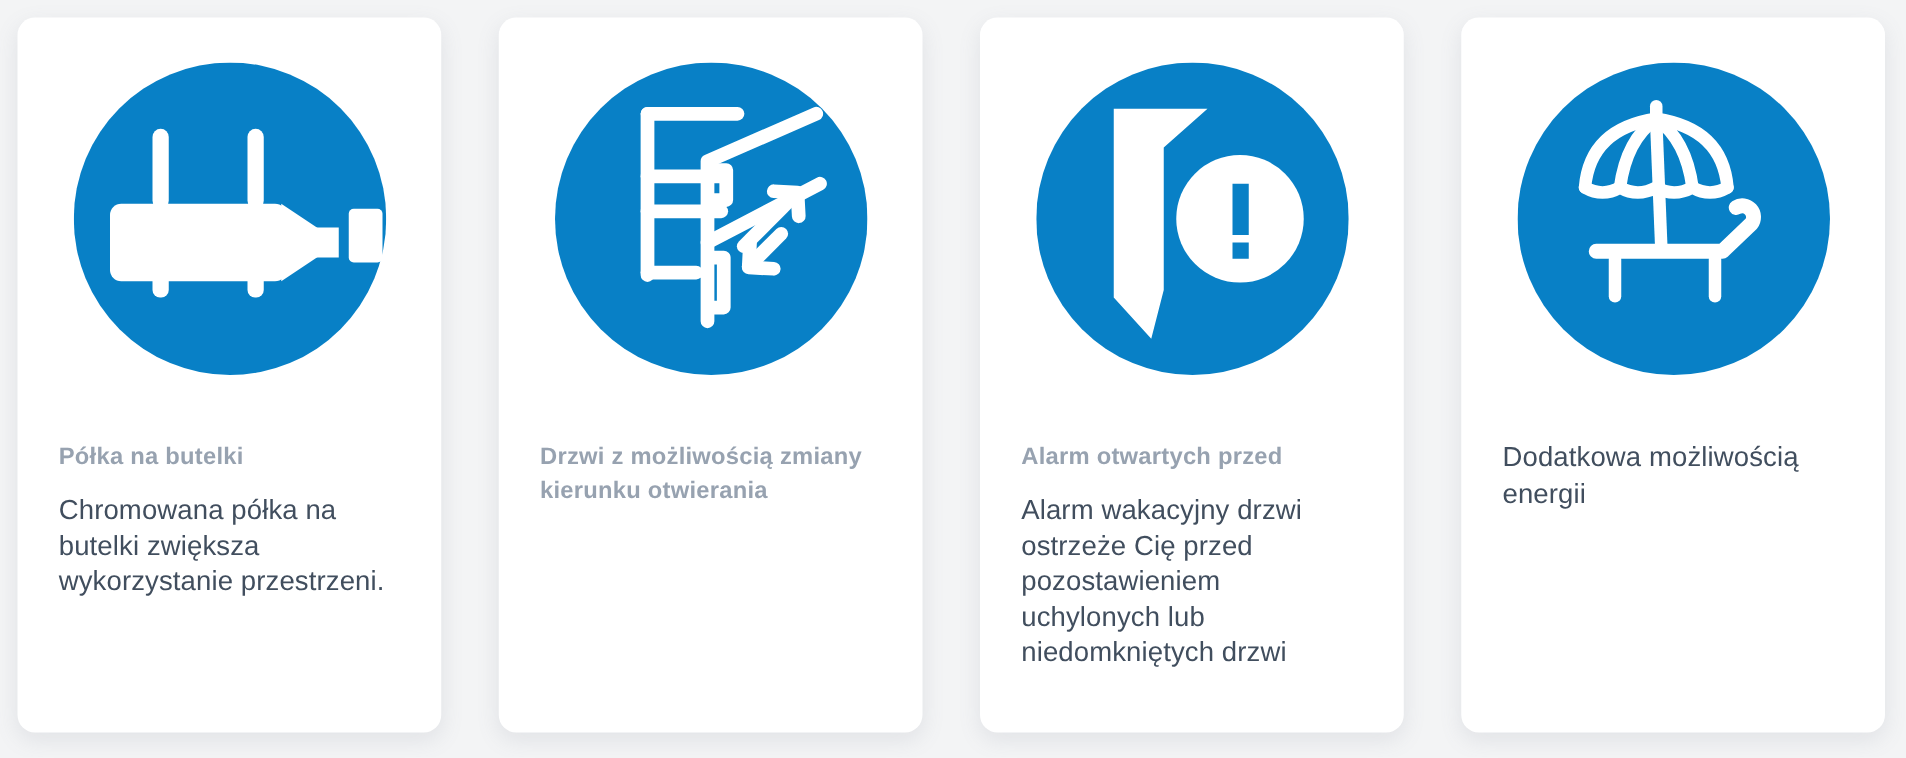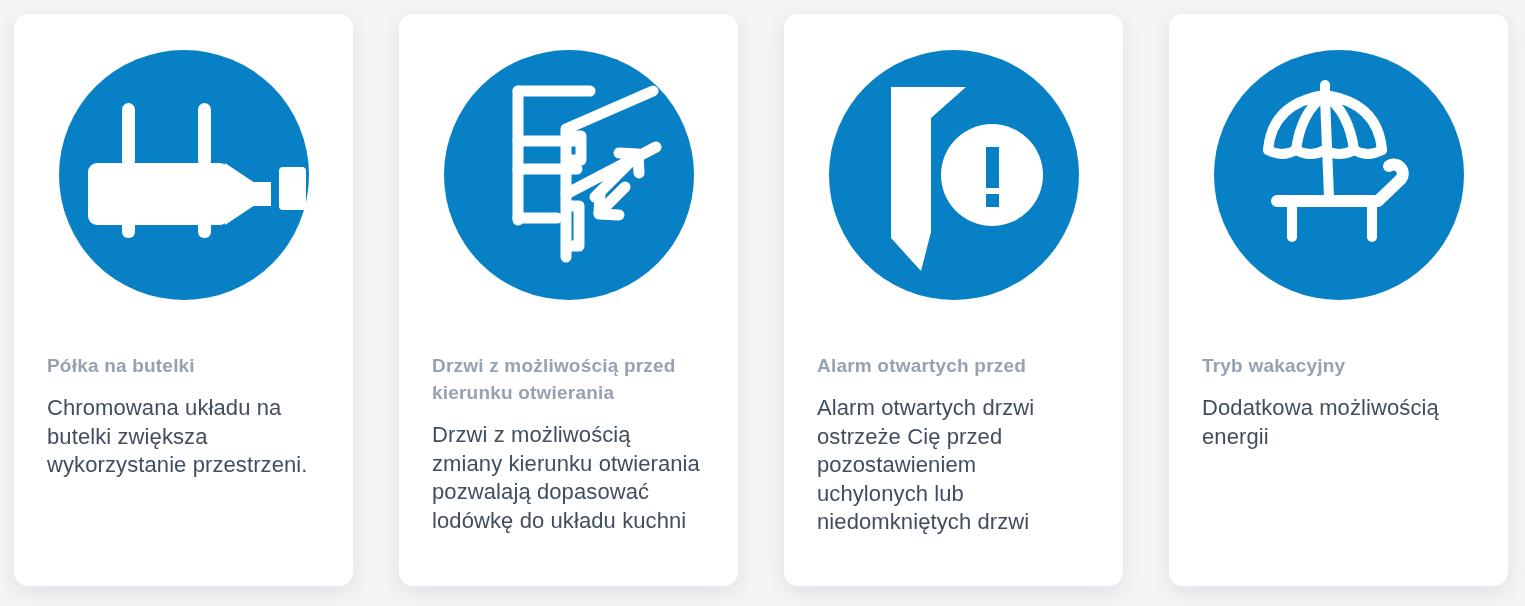--- a/index.html
+++ b/index.html
@@ -77,21 +77,21 @@
           <rect x="29" y="113" width="141" height="62" rx="9"></rect>
           <polygon points="166,113 196,133 196,155 166,175"></polygon>
           <rect x="193" y="132" width="19" height="24"></rect>
           <rect x="220" y="117" width="27" height="43" rx="4"></rect>
           <rect x="63" y="168" width="13" height="20" rx="6"></rect>
           <rect x="139" y="168" width="13" height="20" rx="6"></rect>
         </g>
       </svg>
     </span>
     <h3 class="card-title">Półka na butelki</h3>
-    <p class="card-desc">Chromowana układu na butelki zwiększa wykorzystanie przestrzeni.</p>
+    <p class="card-desc">Chromowana półka na butelki zwiększa wykorzystanie przestrzeni.</p>
   </div>
 
   <div class="card">
     <span class="icon-wrap">
       <svg class="icon-svg" viewBox="0 0 250 250" width="250" height="250">
         <circle class="bg" cx="125" cy="125" r="125"></circle>
         <g class="fg-stroke" stroke-width="11">
           <path d="M74,41 V170"></path>
           <path d="M74,41 H146"></path>
           <path d="M74,91 H133"></path>
@@ -101,52 +101,50 @@
           <path d="M212,97 L122,144"></path>
           <path d="M125,86 H137 V110 H125"></path>
           <path d="M123,156 H135 V196 H123"></path>
           <path d="M151,147 L193,105"></path>
           <path d="M175,103 L194,104 L195,123"></path>
           <path d="M181,137 L155,163"></path>
           <path d="M156,144 L155,164 L175,165"></path>
         </g>
       </svg>
     </span>
-    <h3 class="card-title">Drzwi z możliwością przed kierunku otwierania</h3>
-    <p class="card-desc">Drzwi z możliwością zmiany kierunku otwierania pozwalają dopasować lodówkę do układu kuchni</p>
+    <h3 class="card-title">Drzwi z możliwością zmiany kierunku otwierania</h3>
   </div>
 
   <div class="card">
     <span class="icon-wrap">
       <svg class="icon-svg" viewBox="0 0 250 250" width="250" height="250">
         <circle class="bg" cx="125" cy="125" r="125"></circle>
         <polygon class="fg" points="62,37 137,37 102,68 102,182 92,221 62,188"></polygon>
         <circle class="fg" cx="163" cy="125" r="51"></circle>
         <rect class="accent-fill" x="157" y="97" width="13" height="41"></rect>
         <rect class="accent-fill" x="157" y="144" width="13" height="13"></rect>
       </svg>
     </span>
     <h3 class="card-title">Alarm otwartych przed</h3>
-    <p class="card-desc">Alarm otwartych drzwi ostrzeże Cię przed pozostawieniem uchylonych lub niedomkniętych drzwi</p>
+    <p class="card-desc">Alarm wakacyjny drzwi ostrzeże Cię przed pozostawieniem uchylonych lub niedomkniętych drzwi</p>
   </div>
 
   <div class="card">
     <span class="icon-wrap">
       <svg class="icon-svg" viewBox="0 0 250 250" width="250" height="250">
         <circle class="bg" cx="125" cy="125" r="125"></circle>
         <g class="fg-stroke" stroke-width="10">
           <path d="M111,35 V45"></path>
           <path d="M54,100 Q58,53 111,45 Q164,53 168,100"></path>
           <path d="M54,100 Q68,108 82,100 Q96,108 111,100 Q125,108 140,100 Q154,108 168,100"></path>
           <path d="M111,45 Q87,62 82,100"></path>
           <path d="M111,45 Q135,62 140,100"></path>
           <path d="M111,48 L115,147"></path>
           <path d="M63,151 H164 L187,129 A9,9 0 0 0 175,116" stroke-width="12"></path>
           <path d="M78,158 V187"></path>
           <path d="M158,158 V187"></path>
         </g>
       </svg>
     </span>
-    <h3 class="card-title">Tryb wakacyjny</h3>
     <p class="card-desc">Dodatkowa możliwością energii</p>
   </div>
 
 </div>
 
 </body></html>

